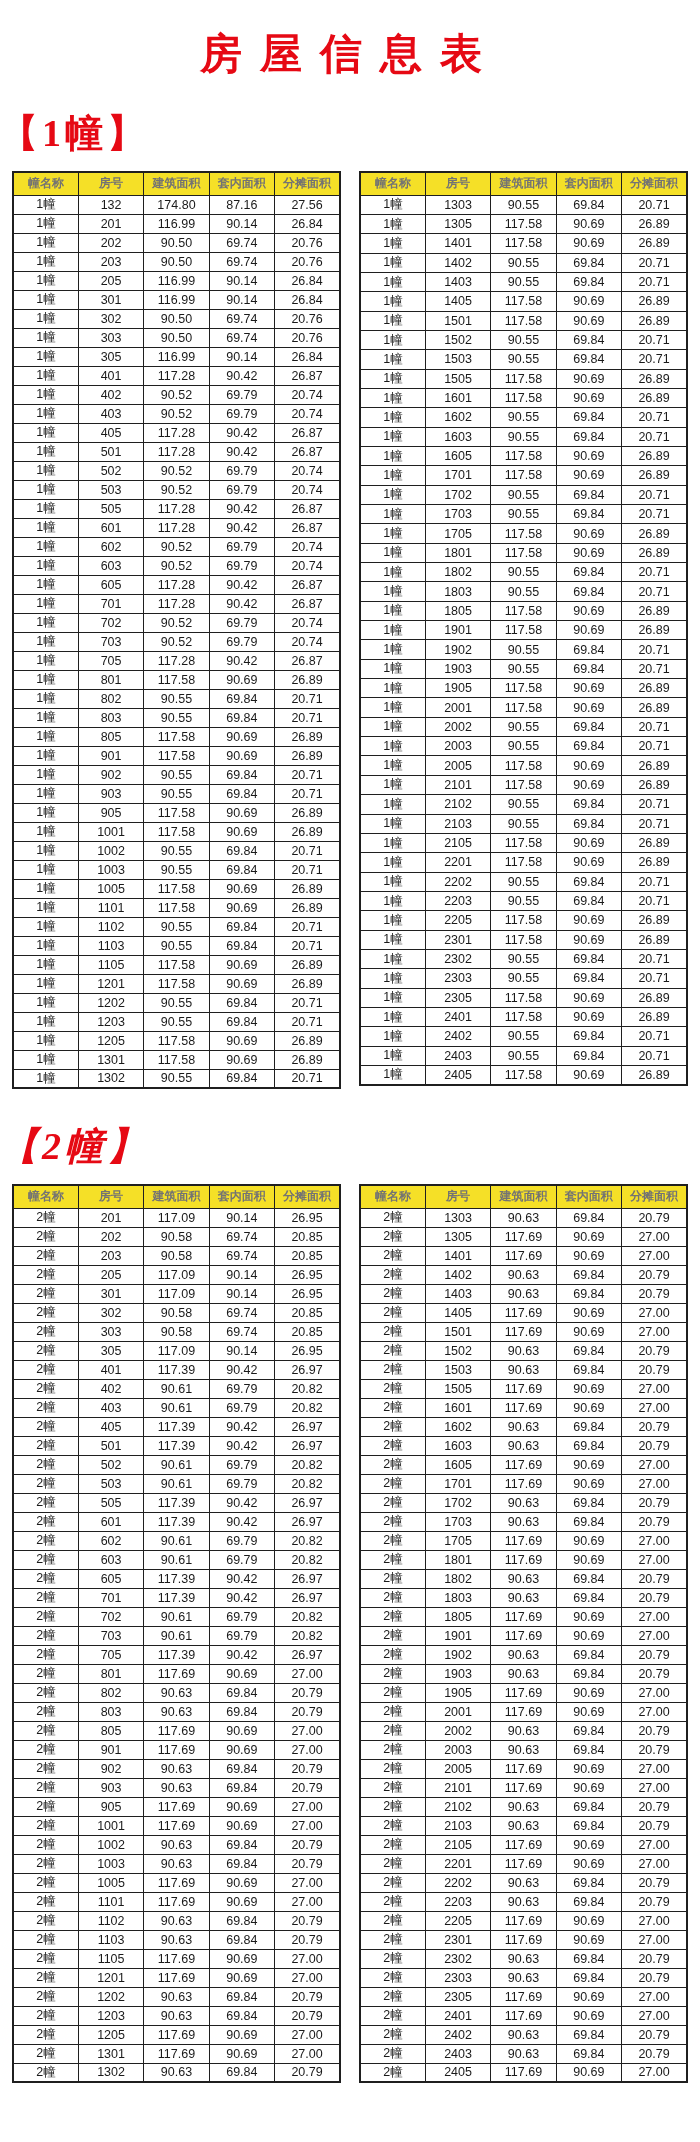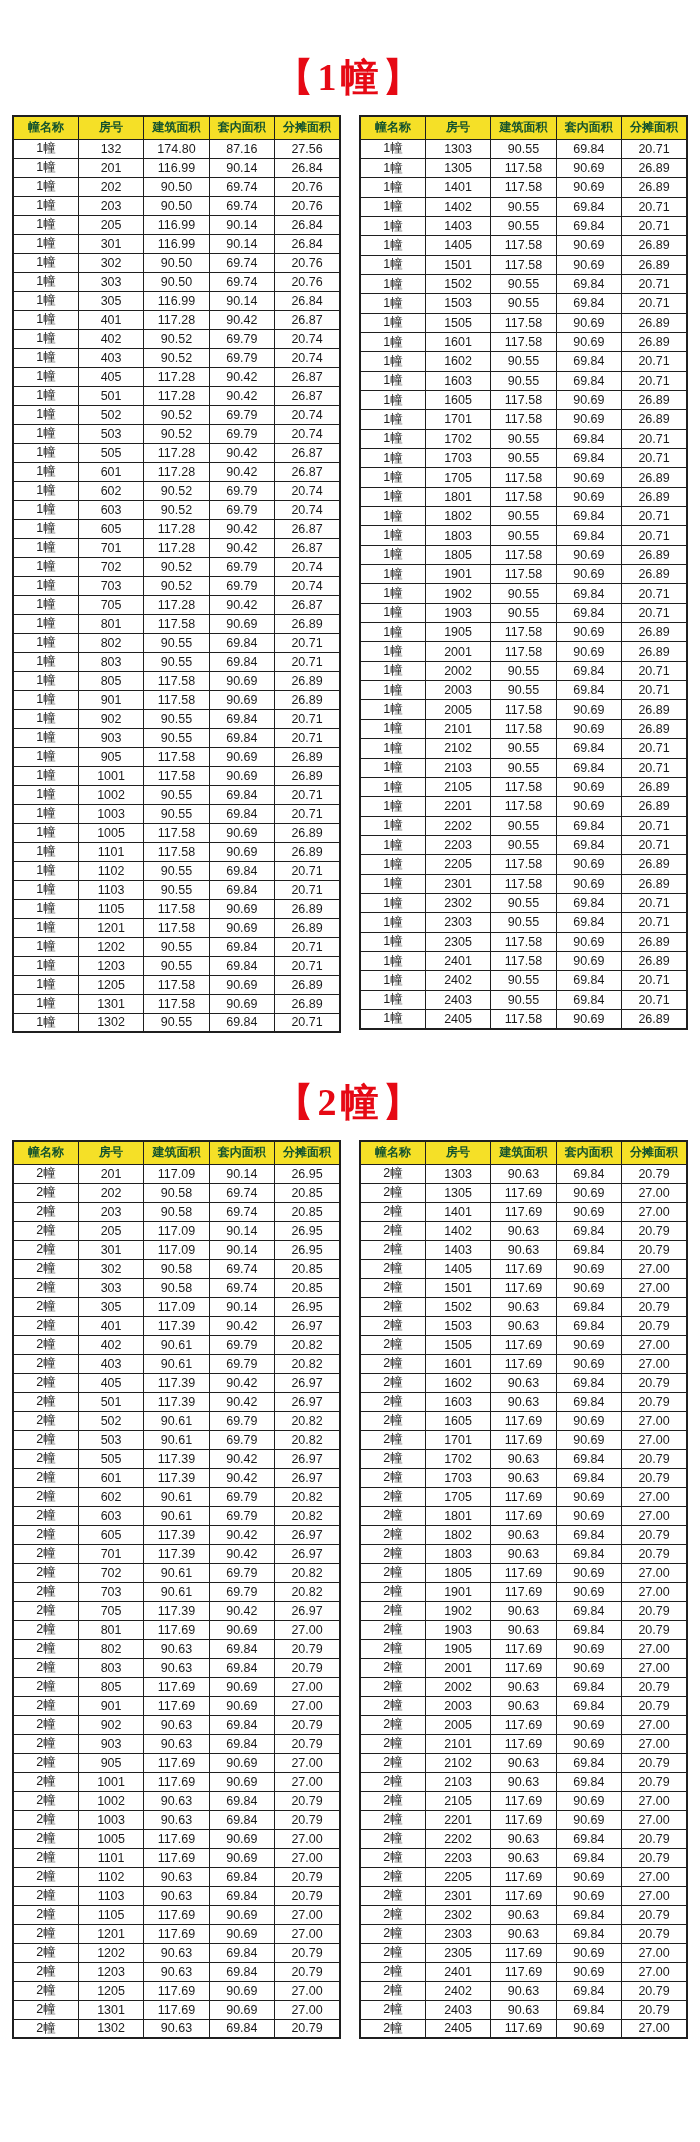--- a/index.html
+++ b/index.html
@@ -5,51 +5,52 @@
   * { box-sizing: border-box; margin: 0; padding: 0; }
   html, body { background: #ffffff; }
   body { width: 700px; font-family: "Liberation Sans", "DejaVu Sans", sans-serif; }
   .page { width: 700px; min-height: 2142px; padding: 26px 0 20px 0; background: #fff; }
   .title {
     text-align: center; color: var(--accent_red, #E60914);
     font-size: 42px; font-weight: bold; letter-spacing: 18px;
     font-family: "Liberation Sans", sans-serif;
   }
   .sec-heading {
-    text-align: center; color: var(--accent_red, #E60914);
+    text-align: left; color: var(--accent_red, #E60914);
     font-size: 38px; font-weight: bold; letter-spacing: 4px;
     font-family: "Liberation Serif", serif;
     margin-top: 26px; margin-bottom: 12px;
   }
-  .sec-heading.sec2 { margin-top: 44px; }
+  .sec-heading.sec2 { margin-top: 32px; font-style: italic; }
   .tables { display: flex; justify-content: space-between; padding: 0 12px; }
   table {
     border-collapse: collapse; table-layout: fixed;
     width: 329px; border: 2px solid var(--border, #1F1F1F);
     background: #fff;
   }
   .h-sec1 { height: 915px; }
   .h-sec2 { height: 890px; }
   th {
     background: var(--header_yellow, #F5E027);
-    color: #14532d; font-size: 12px; font-weight: bold;
+    color: #737373; font-size: 12px; font-weight: bold;
     height: 23px; border: 1px solid var(--border, #1F1F1F);
     text-align: center; vertical-align: middle;
   }
   td {
     color: var(--cell_text, #1A1A1A); font-size: 12.5px;
     border: 1px solid var(--border, #1F1F1F);
     text-align: center; vertical-align: middle; height: 19px; padding: 0;
   }
 </style>
 </head>
 <body>
 
 <div class="page">
 
+  <h1 class="title">房屋信息表</h1>
 
   <section>
     <h2 class="sec-heading">【1幢】</h2>
     <div class="tables">
       <table class="h-sec1">
         <thead>
             <tr>
               <th>幢名称</th>
               <th>房号</th>
               <th>建筑面积</th>

